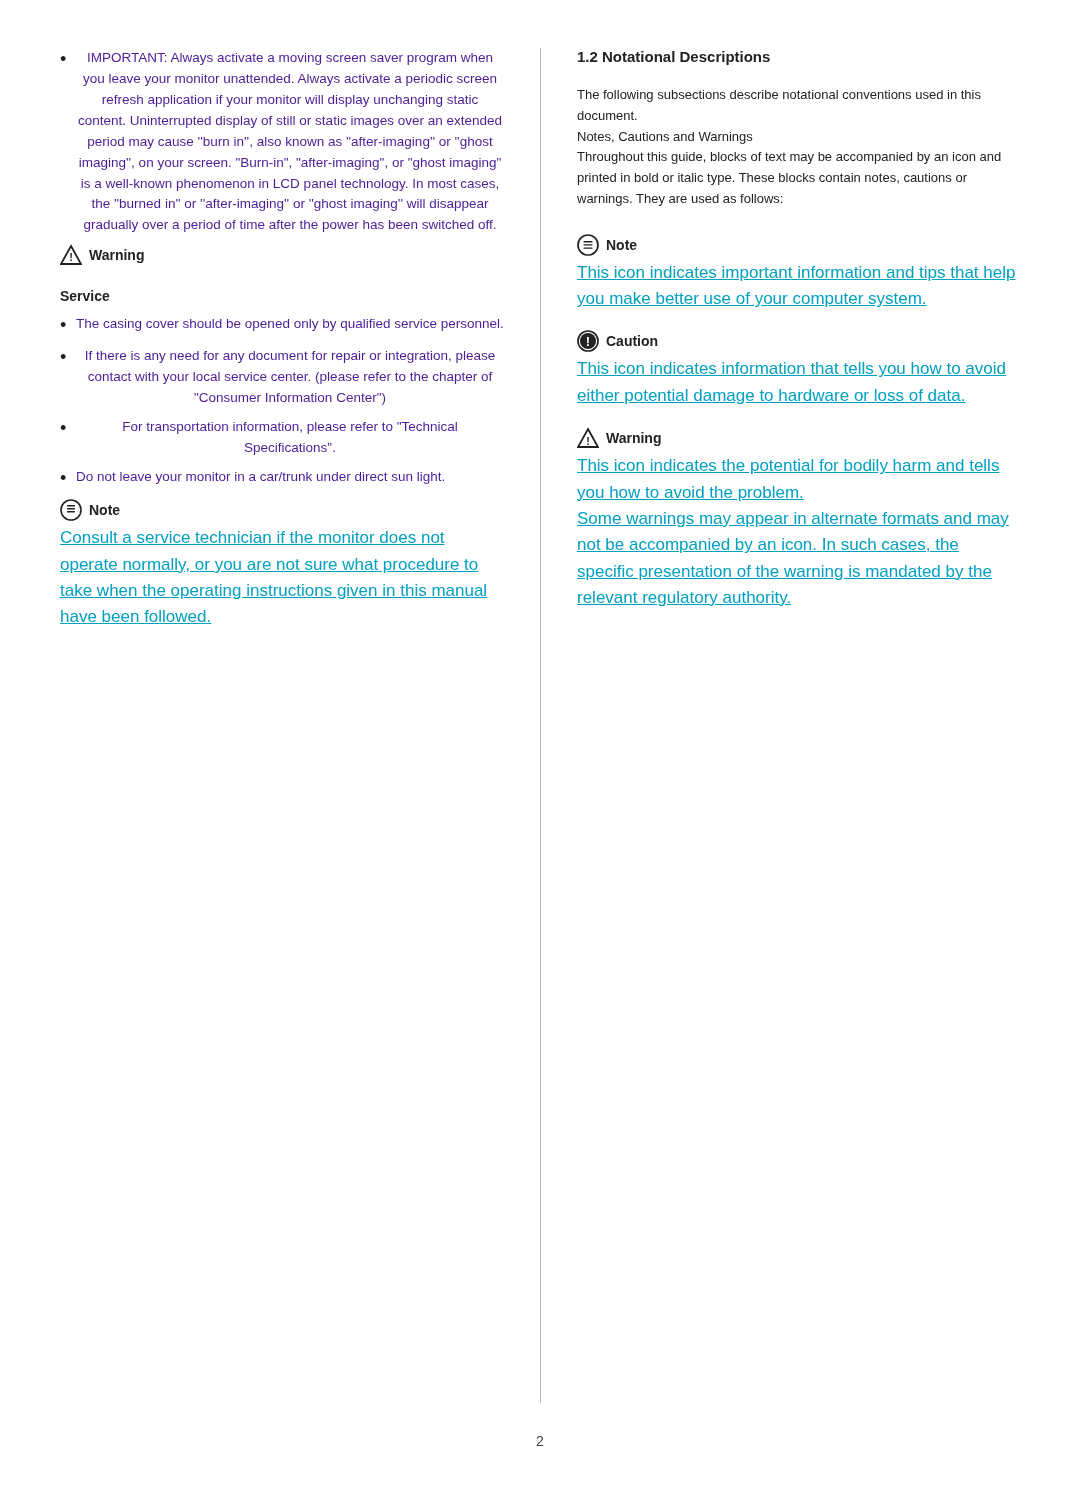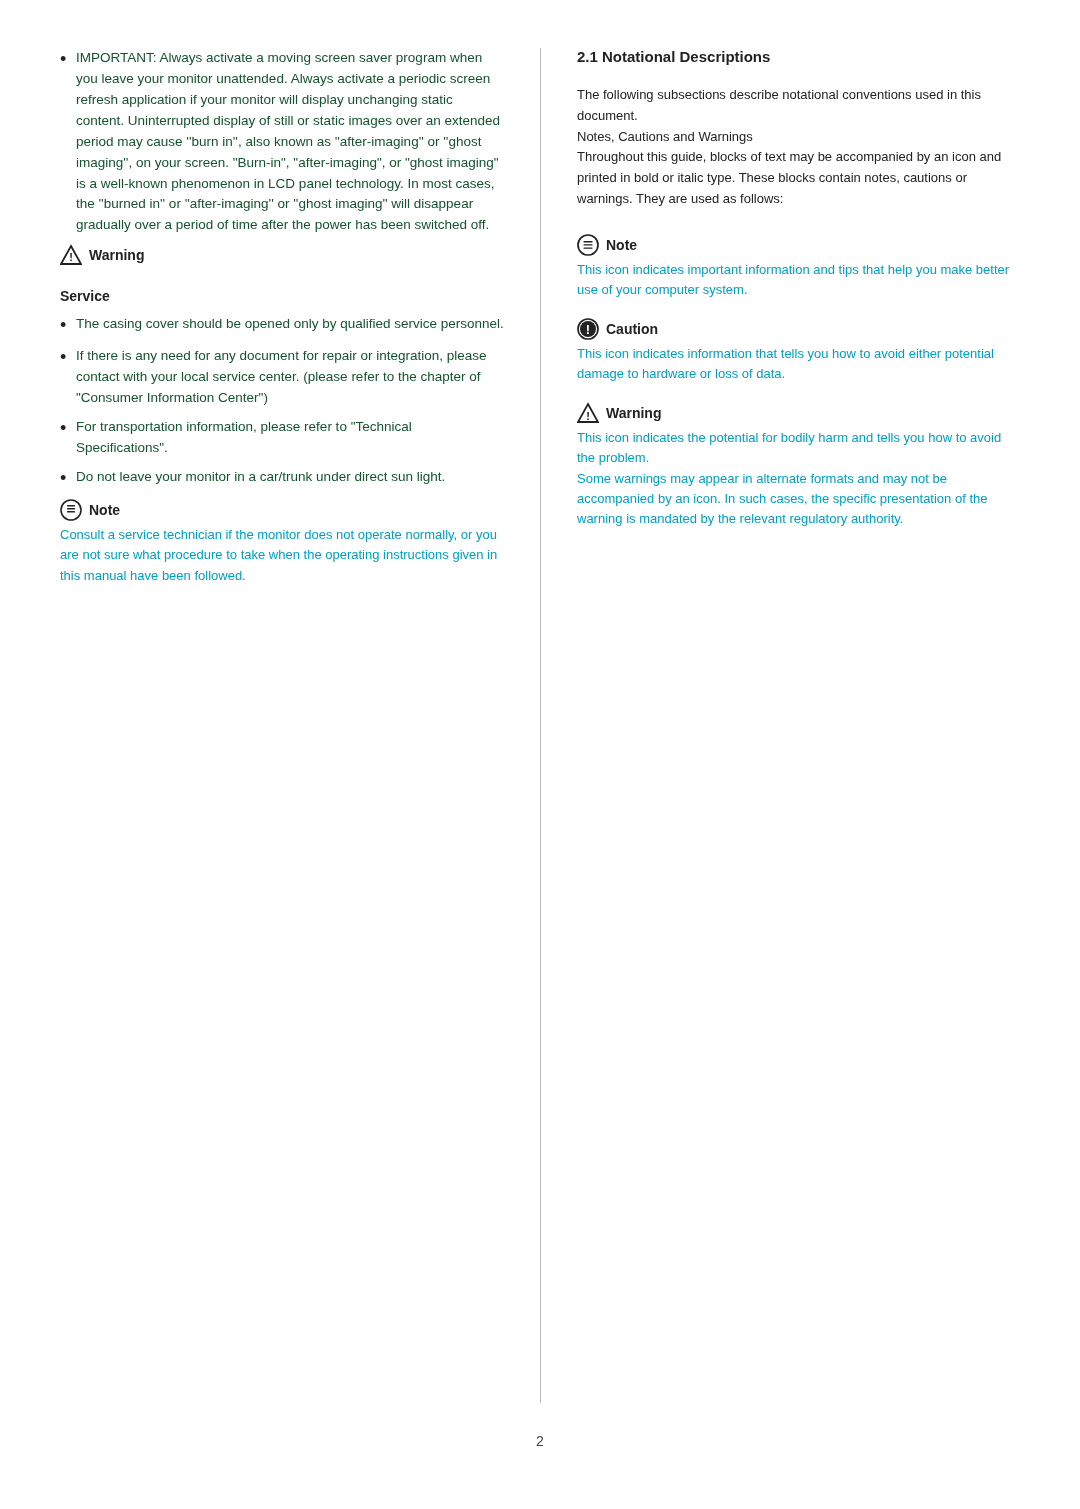--- a/index.html
+++ b/index.html
@@ -40,21 +40,22 @@
     }
     .bullet-dot {
       min-width: 16px;
       font-size: 18px;
       line-height: 1.4;
       color: #222;
       margin-top: -1px;
     }
     .bullet-text {
       line-height: 1.55;
-      color: #14532d;
+      color: #4c1d95;
+      text-align: center;
     }
     .section-heading {
       font-weight: bold;
       font-size: 14px;
       margin-top: 22px;
       margin-bottom: 10px;
       color: #222;
     }
     .service-bullets {
       margin-top: 4px;
@@ -79,22 +80,23 @@
       align-items: center;
       justify-content: center;
     }
     .alert-text {
       color: #e05c00;
       font-size: 13.5px;
       line-height: 1.55;
     }
     .note-text {
       color: #00a0c0;
-      font-size: 13px;
+      font-size: 17px;
       line-height: 1.55;
+      text-decoration: underline;
     }
     
     .section-title-right {
       font-size: 15px;
       font-weight: bold;
       color: #222;
       margin-bottom: 14px;
       padding-bottom: 6px;
     }
     .right-intro {
@@ -188,21 +190,21 @@
           </span>
           <span>Note</span>
         </div>
         <div class="note-text">Consult a service technician if the monitor does not operate normally, or you are not sure what procedure to take when the operating instructions given in this manual have been followed.</div>
       </div>
 
     </div>
 
     <div class="col-right">
 
-      <div class="section-title-right">2.1  Notational Descriptions</div>
+      <div class="section-title-right">1.2  Notational Descriptions</div>
 
       <div class="right-intro">
         <span>The following subsections describe notational conventions used in this document.<br>Notes, Cautions and Warnings<br>Throughout this guide, blocks of text may be accompanied by an icon and printed in bold or italic type. These blocks contain notes, cautions or warnings. They are used as follows:</span>
       </div>
 
       <div class="note-block alert-block">
         <div class="alert-title">
           <span class="icon note-icon">
             <svg width="22" height="22" viewBox="0 0 22 22">
               <circle cx="11" cy="11" r="10" fill="none" stroke="#222" stroke-width="1.7"></circle>

